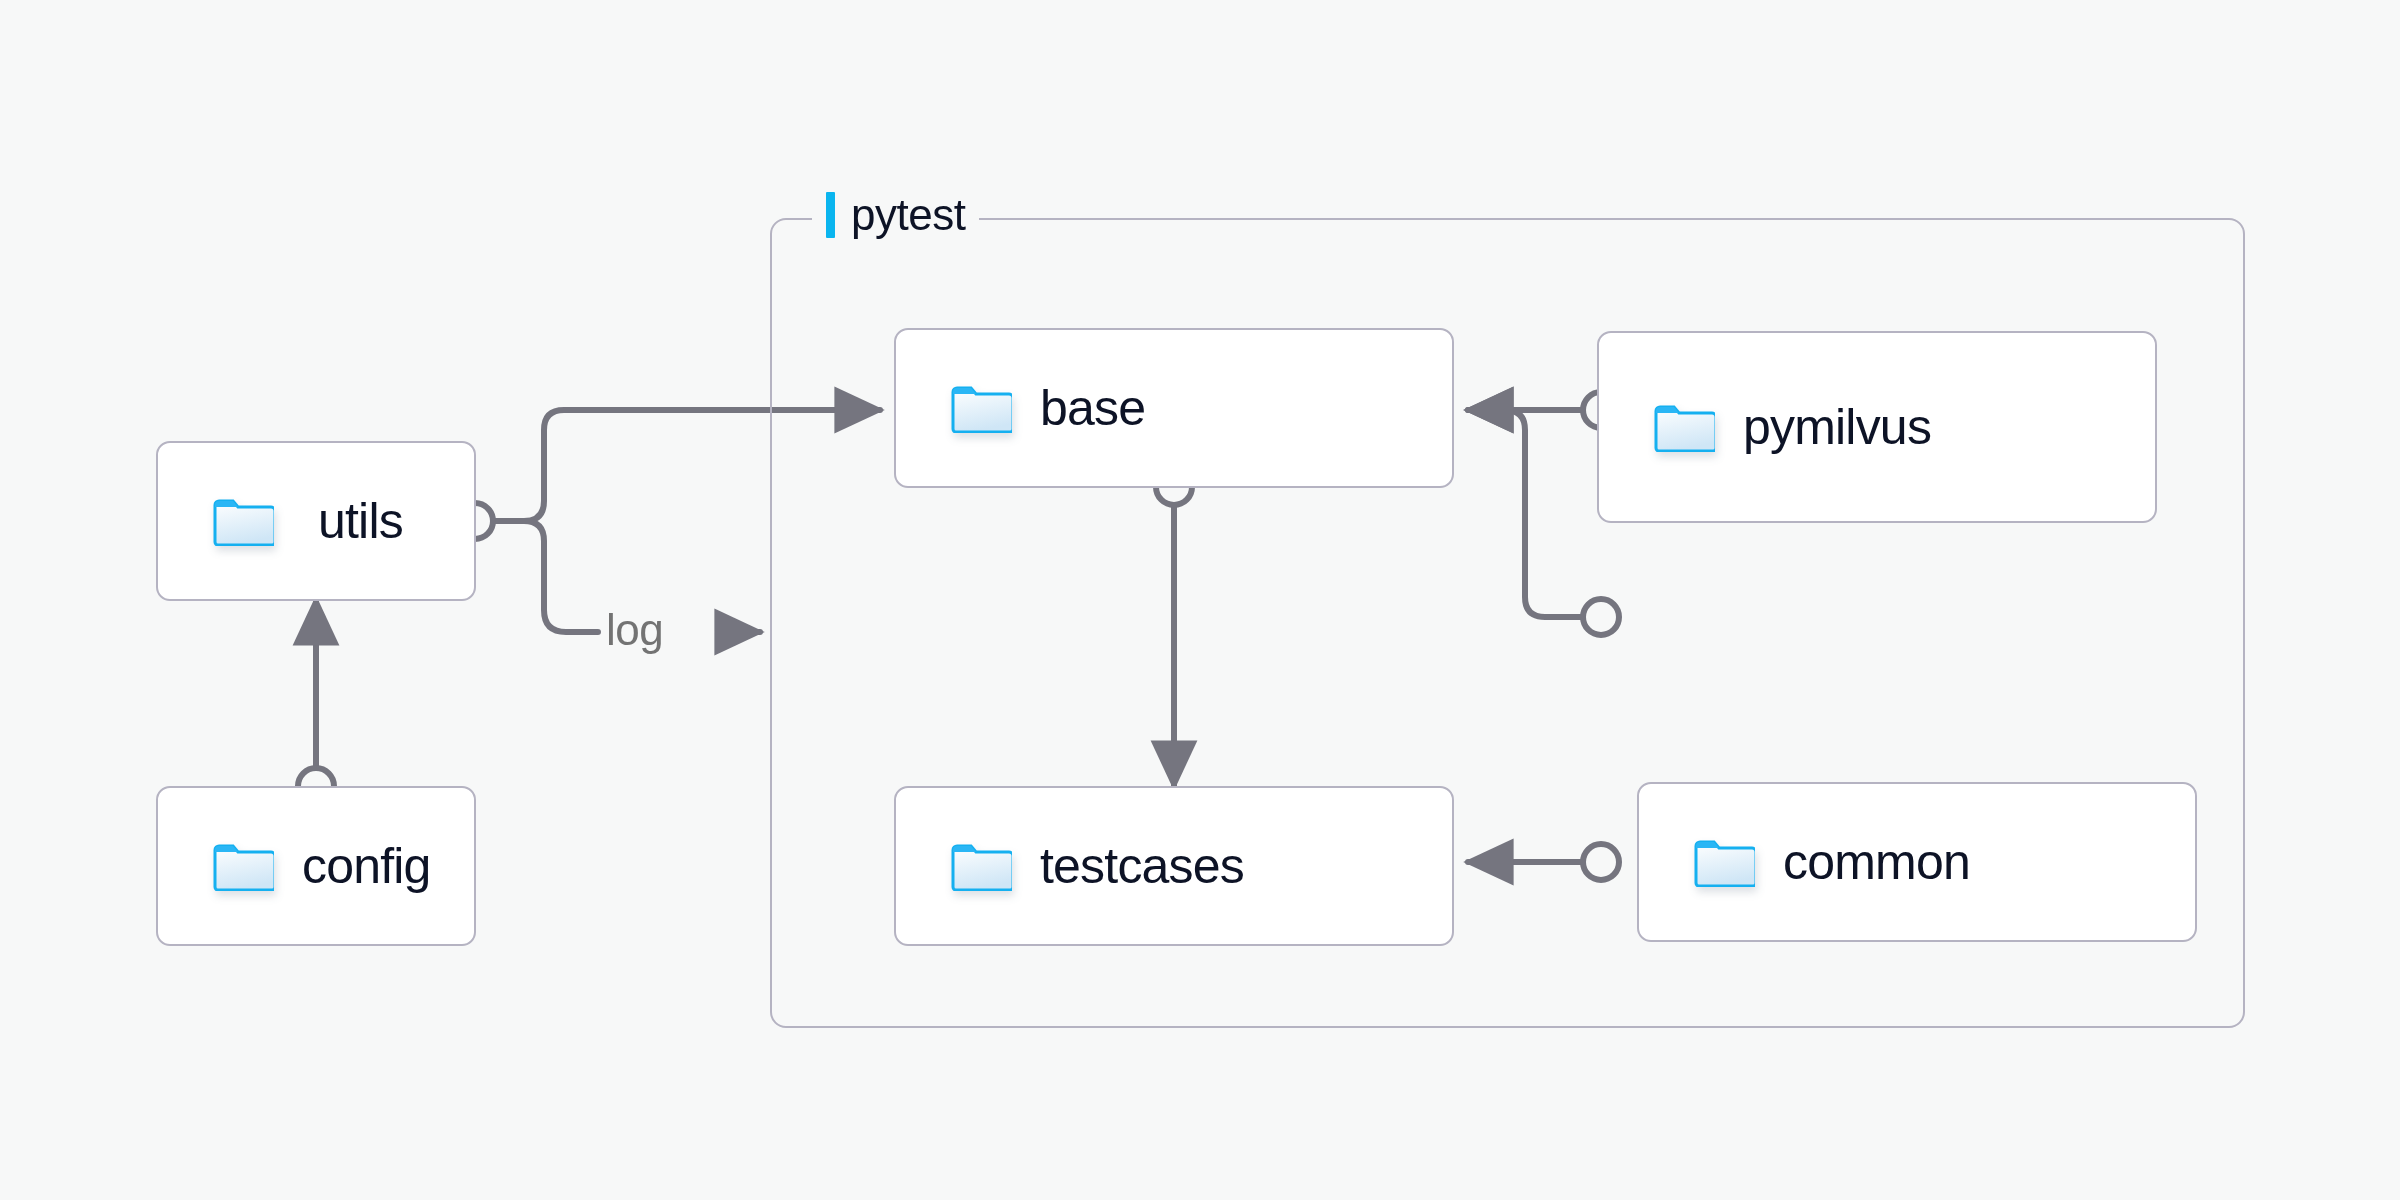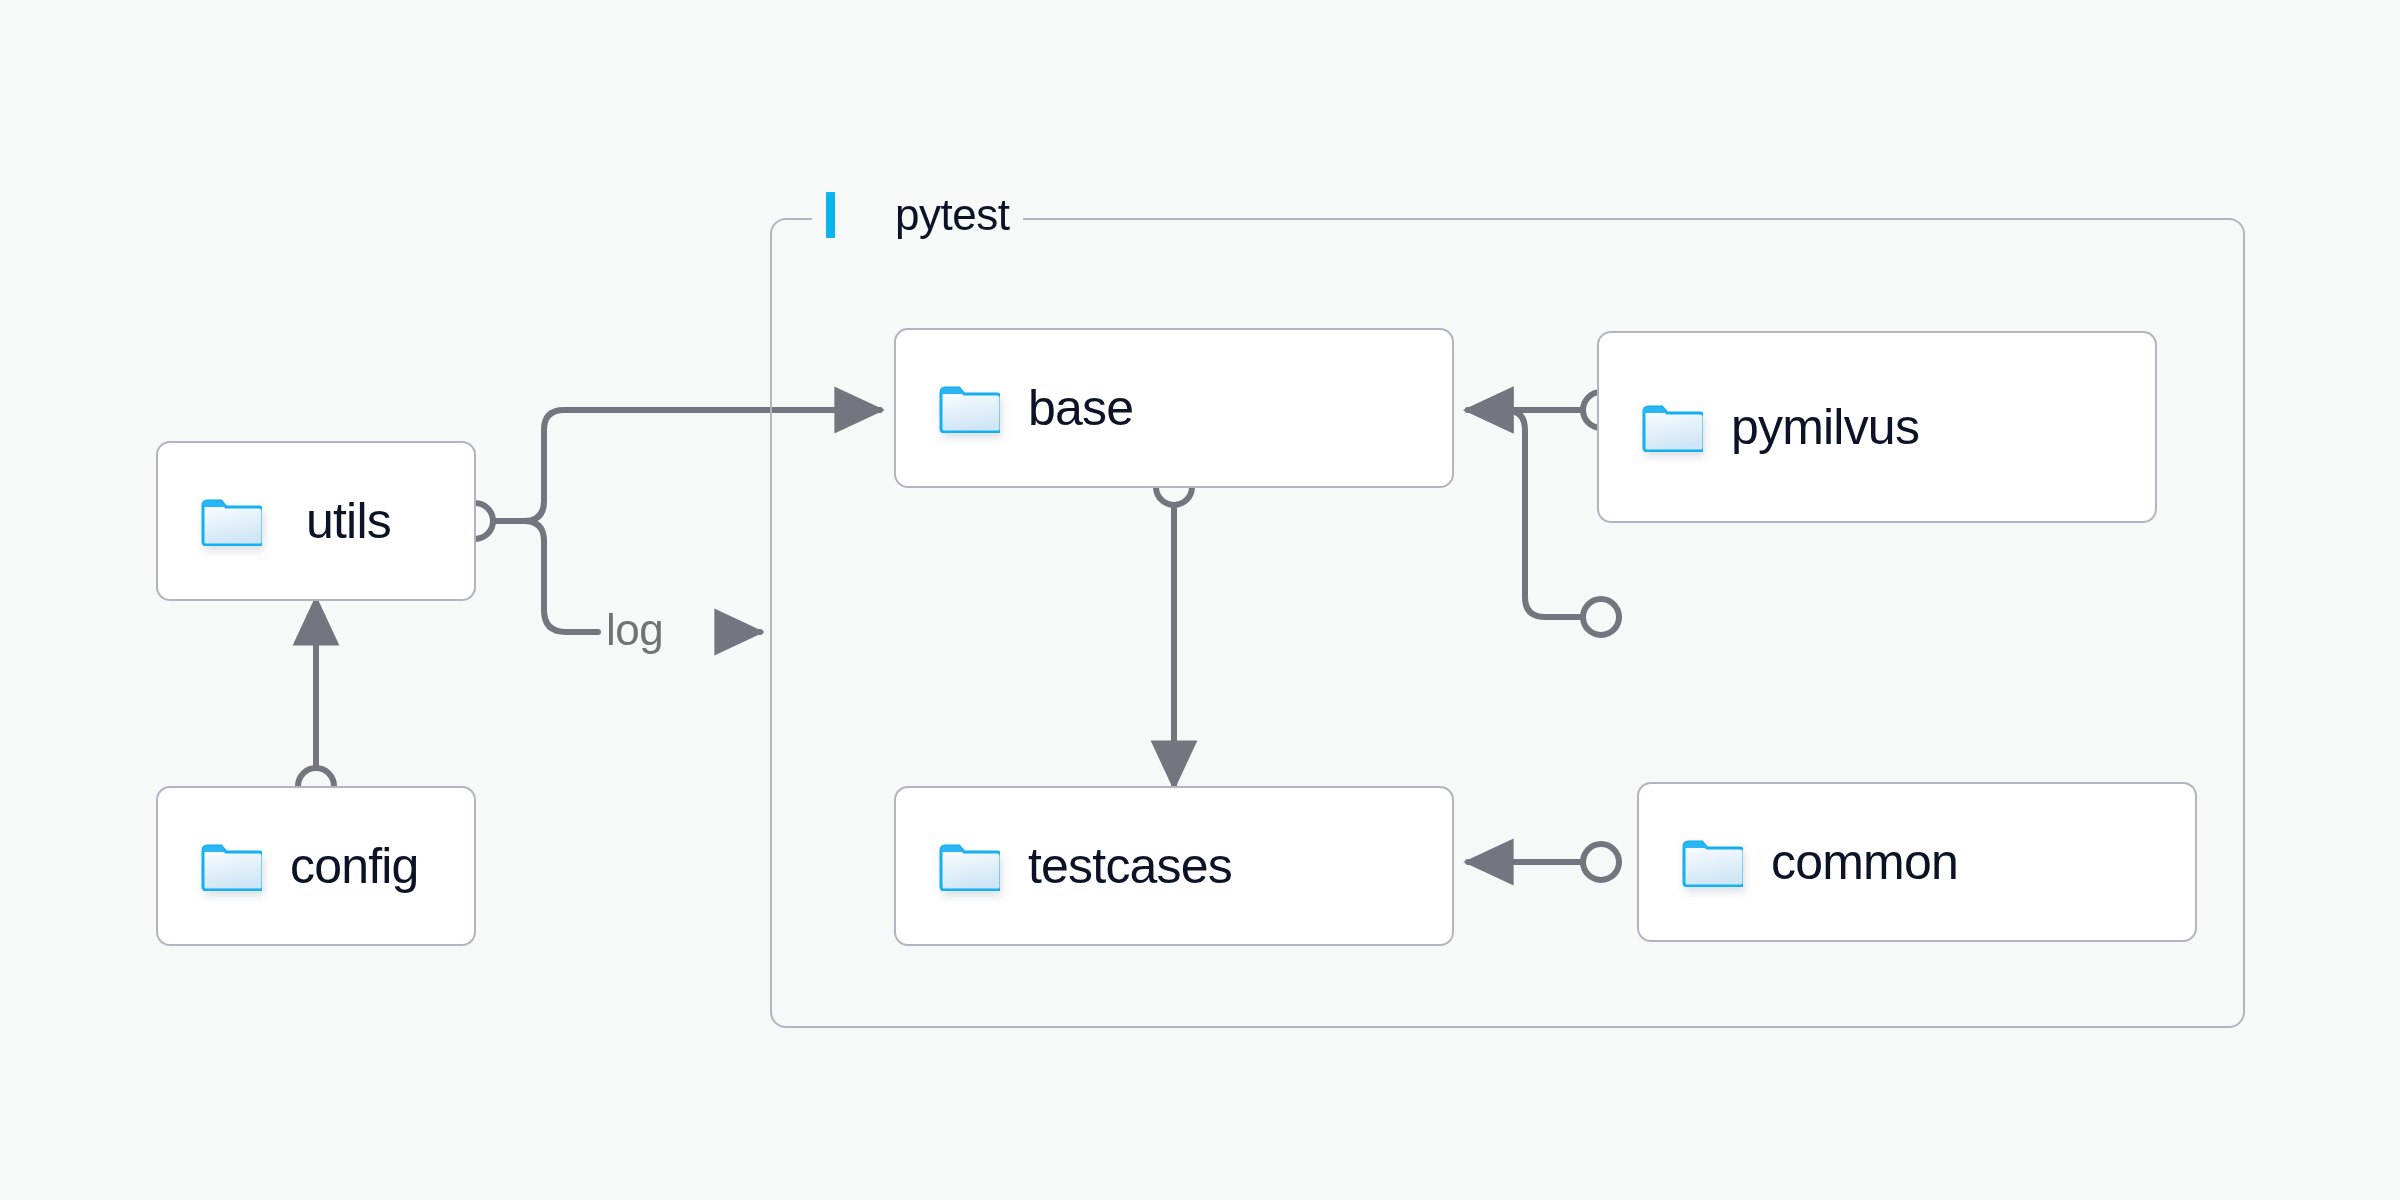--- a/index.html
+++ b/index.html
@@ -46,33 +46,32 @@
     background: #0ab5ef;
     border-radius: 1px;
     flex: 0 0 auto;
   }
   .group-label .txt {
     font-size: 44px;
     color: #0d1326;
     letter-spacing: -0.5px;
     line-height: 1;
     white-space: nowrap;
-    margin-left: 44px;
   }
 
   
   .node {
     position: absolute;
     box-sizing: border-box;
     background: #ffffff;
     border: 2.5px solid #b5b3c2;
     border-radius: 14px;
     display: flex;
     align-items: center;
-    padding-left: 42px;
+    padding-left: 54px;
     gap: 28px;
   }
   .node .label {
     font-size: 50px;
     color: #0d1326;
     letter-spacing: -0.8px;
     line-height: 1;
     white-space: nowrap;
   }
   .folder-ico {

